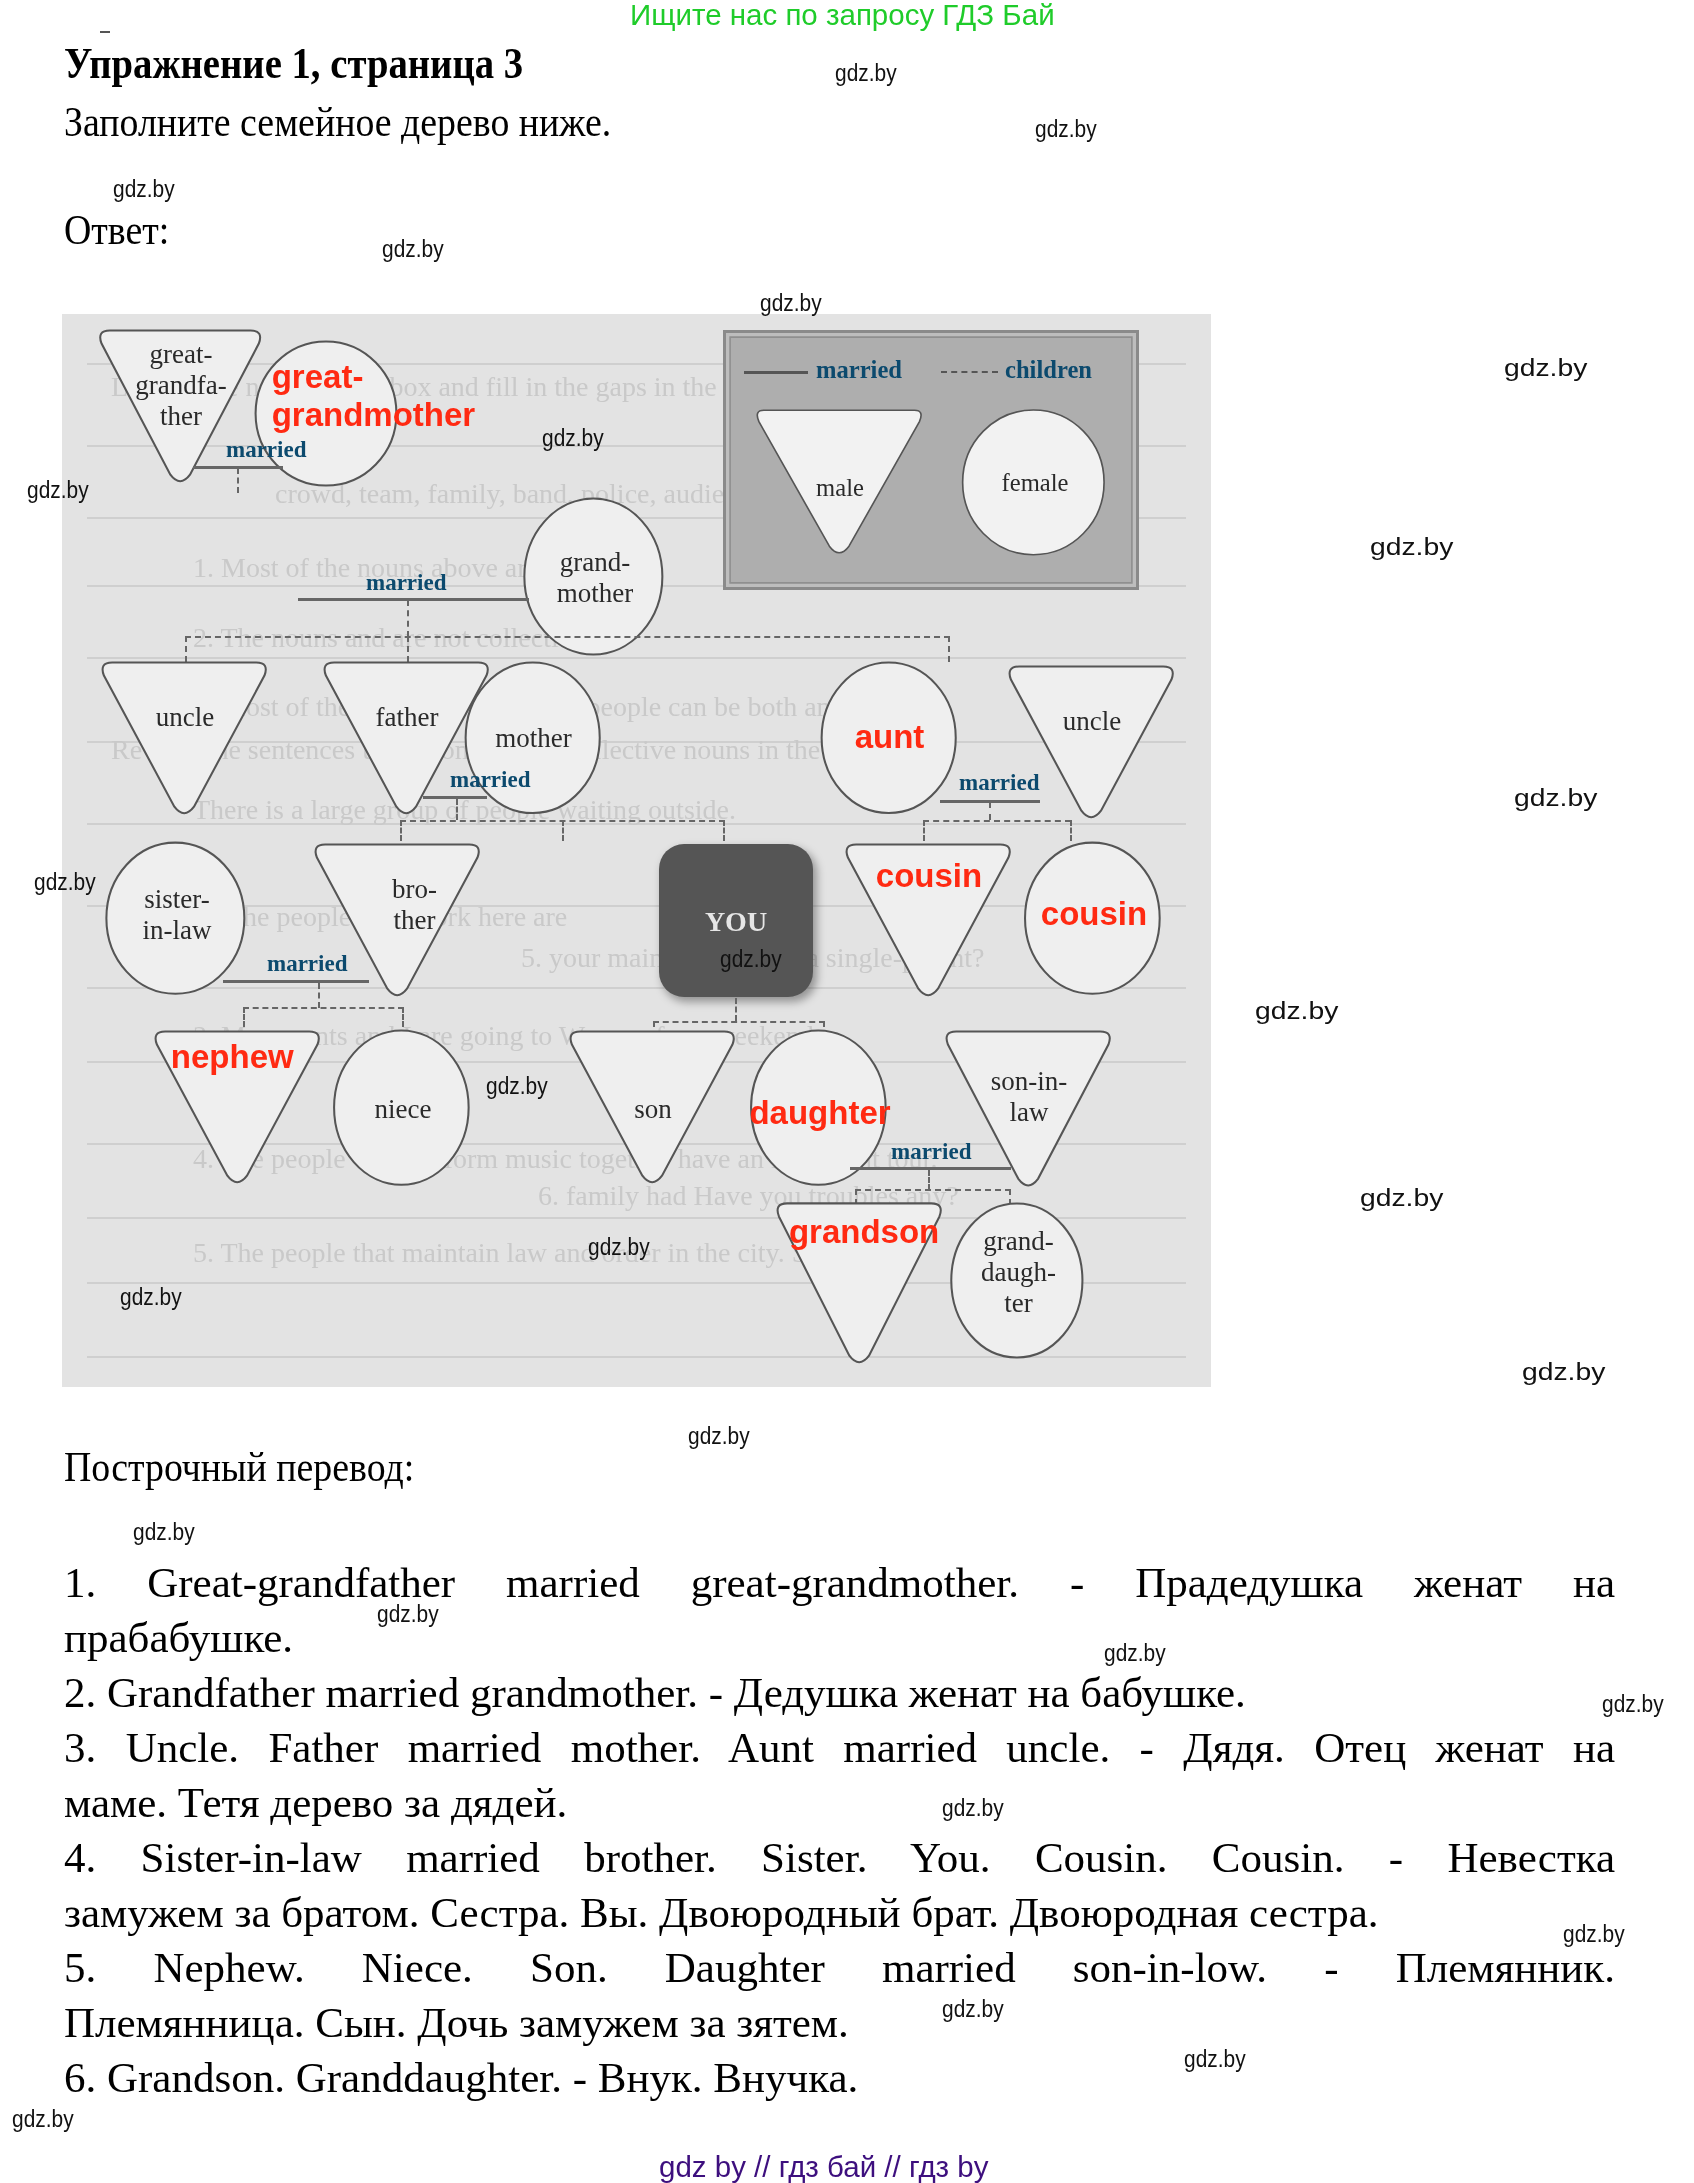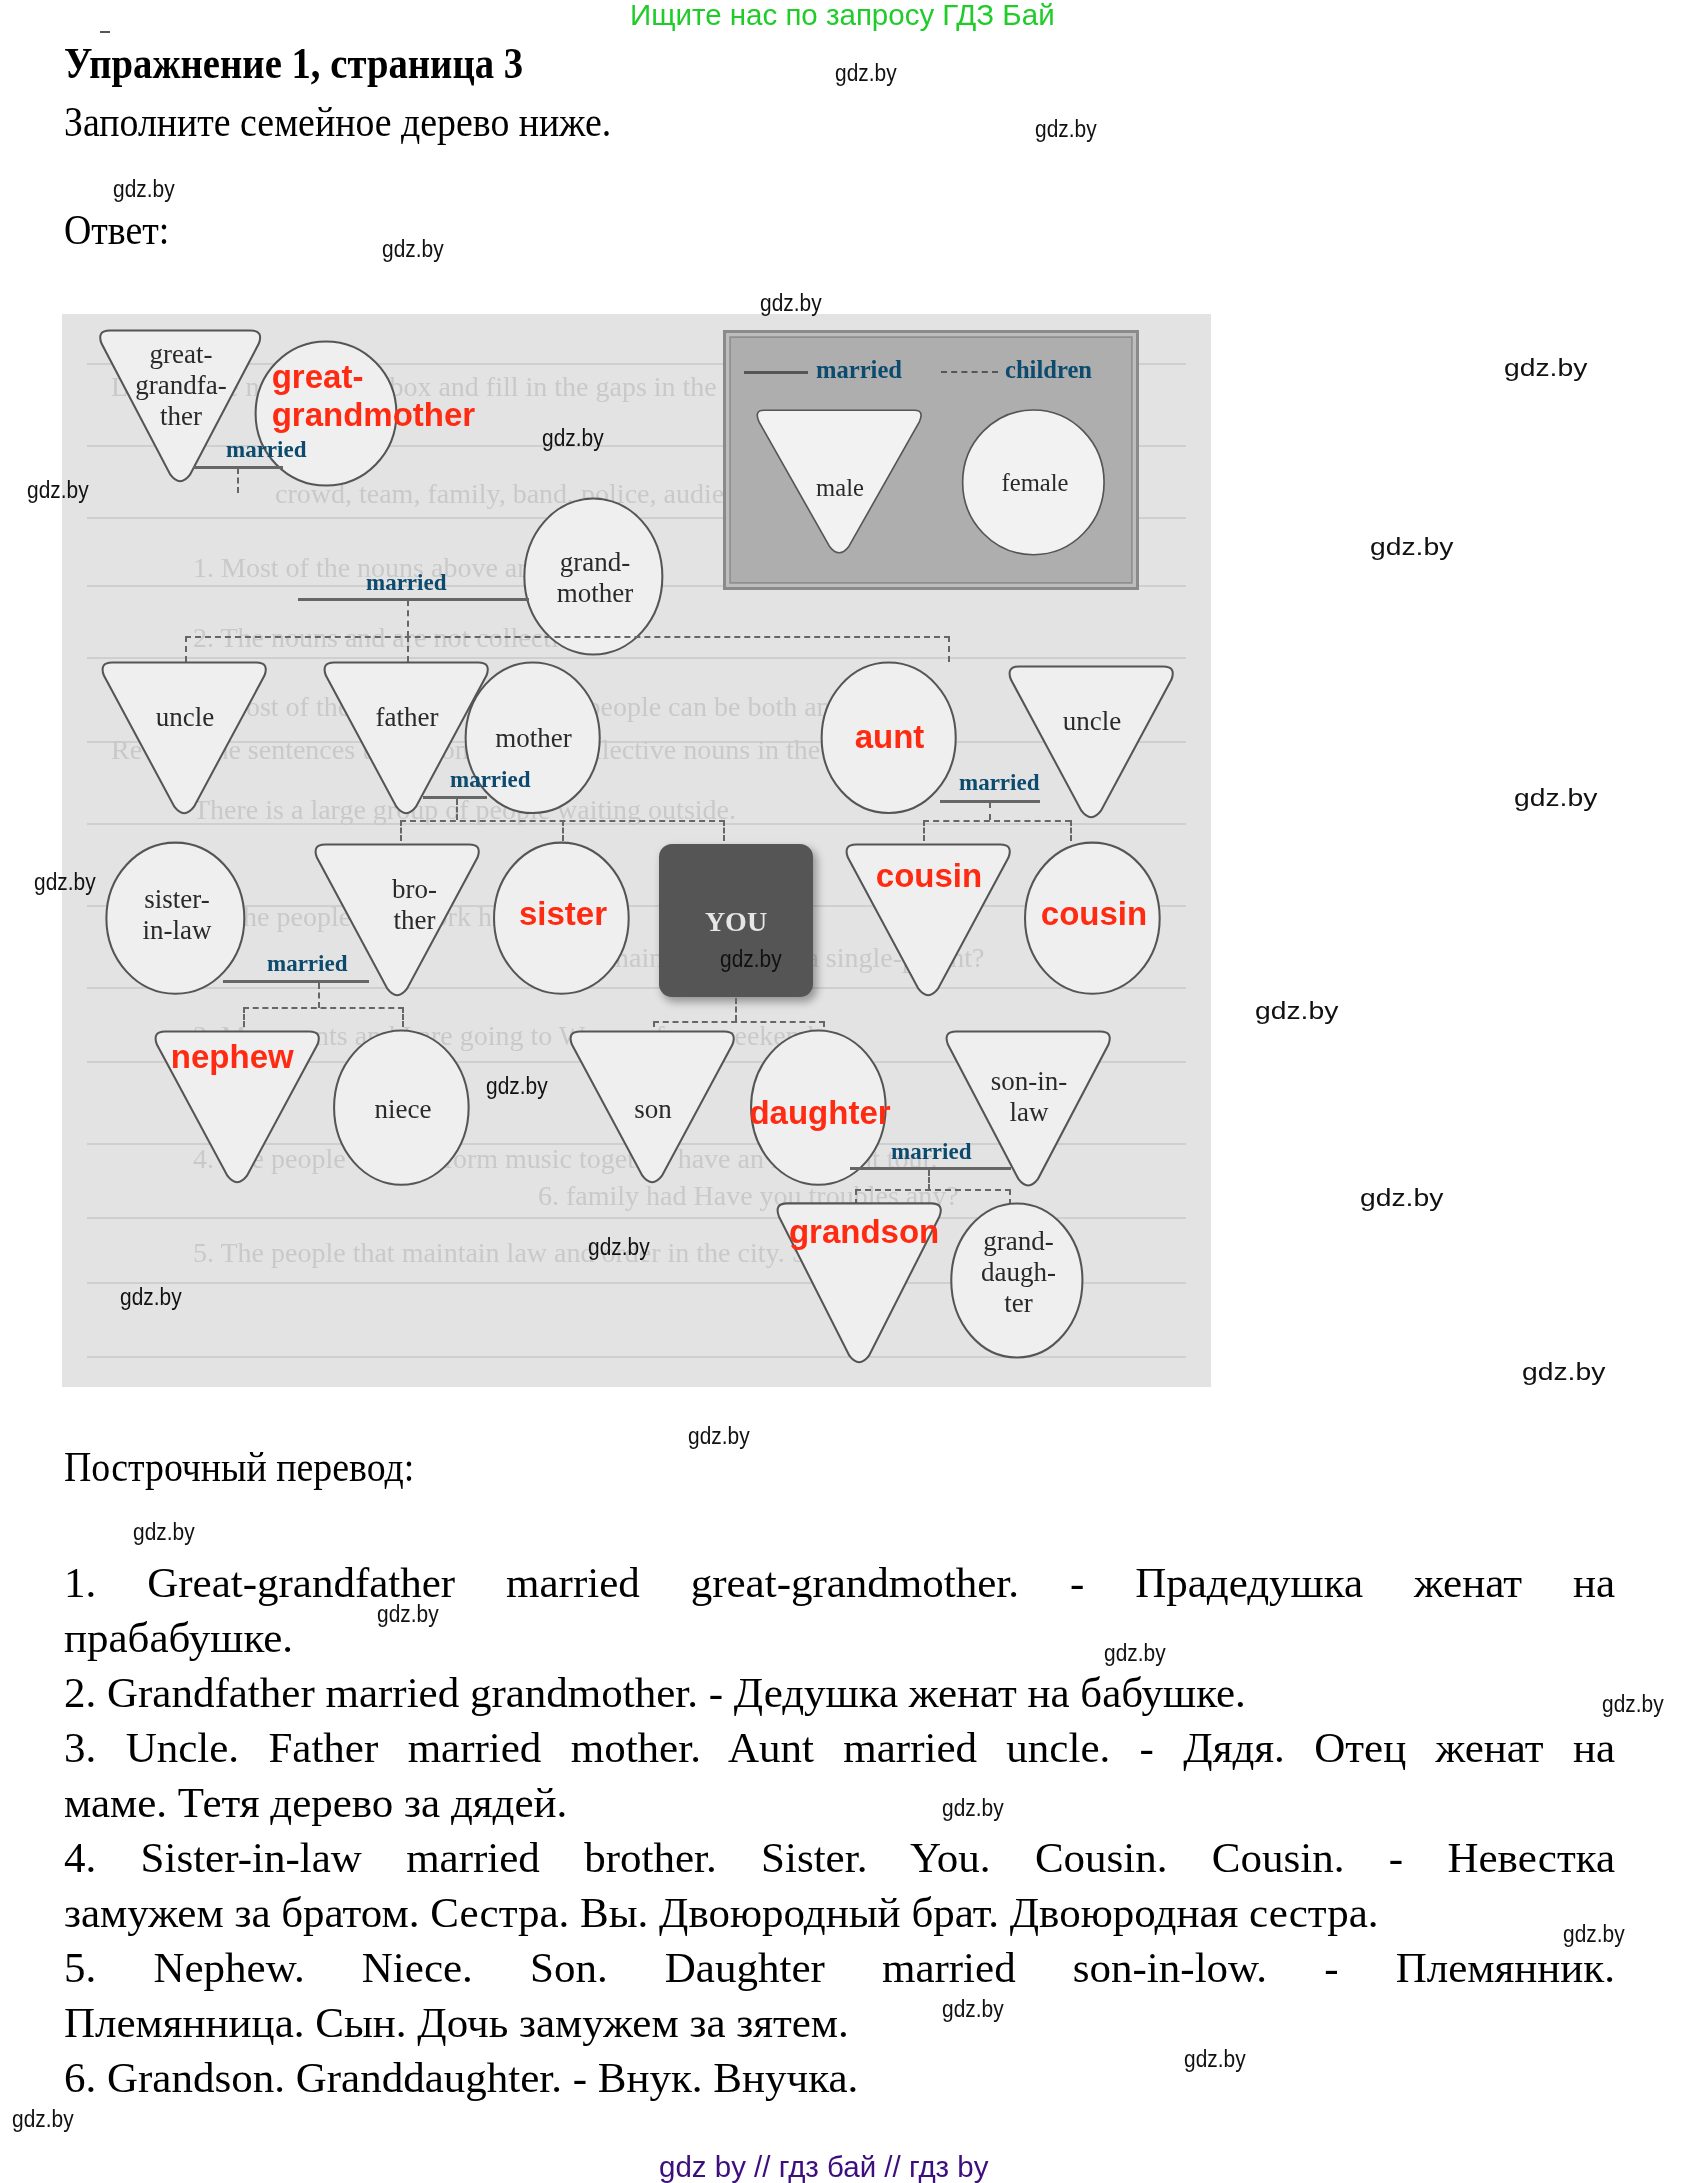--- a/index.html
+++ b/index.html
@@ -21,21 +21,21 @@
   .node{position:absolute;}
   .node svg{position:absolute;left:0;top:0;overflow:visible;}
   .lbl{position:absolute;left:0;right:0;text-align:center;font-family:"Liberation Serif",serif;font-size:27px;color:#2a2a2a;line-height:31px;}
   .lbl.red{font-family:"Liberation Sans",sans-serif;font-weight:bold;color:#ff2a12;font-size:33px;line-height:38px;}
   .lbl.bold{font-weight:normal;}
   .married{position:absolute;font-weight:bold;font-size:23px;color:#0c4a6e;white-space:nowrap;}
   .sline{position:absolute;height:2.5px;background:#666;}
   .vdash{position:absolute;width:0;border-left:2.5px dashed #666;}
   .hdash{position:absolute;height:0;border-top:2.5px dashed #666;}
   .legend{position:absolute;left:661px;top:16.4px;width:410px;height:254px;background:#aeaeae;border:3.3px solid #8a8a8a;box-shadow:inset 0 0 0 3.3px #bdbdbd,inset 0 0 0 4.9px #8f8f8f;}
-  .you{position:absolute;background:#555;border-radius:13px;box-shadow:3.3px 4.9px 8.2px rgba(0,0,0,0.35);}
+  .you{position:absolute;background:#555;border-radius:25px;box-shadow:3.3px 4.9px 8.2px rgba(0,0,0,0.35);}
   .you span{position:absolute;left:0;right:0;top:62px;text-align:center;color:#e6e6e6;font-size:28px;font-weight:bold;font-family:"Liberation Serif",serif;}
 
   .section{left:64px;top:1442px;font-size:43px;white-space:nowrap;transform:scaleX(0.88);transform-origin:left top;}
   .line{position:absolute;left:64px;width:1551px;font-size:43px;line-height:55px;white-space:nowrap;}
   .line.just{text-align:justify;text-align-last:justify;}
   .footer{left:659px;top:2150px;font-family:"Liberation Sans",sans-serif;font-size:29.5px;color:#3d0f7e;white-space:nowrap;}
 </style>
 </head>
 <body>
 
@@ -191,26 +191,20 @@
     </div>
   </div>
   <div class="node" style="left:250px;top:527px;width:172px;height:156px">
     <svg width="172" height="156" viewBox="0 0 210 190">
         <path d="M16,4 Q0,4 6,20 L92,180 Q104,196 116,180 L202,20 Q208,4 192,4 Z" fill="#efefef" stroke="#555" stroke-width="2.5"></path>
       </svg>
     <div class="lbl" style="top:33px;left:33px">
       <div>bro-</div>
       <div>ther</div>
     </div>
-  </div>
-  <div class="node" style="left:427px;top:527px;width:148px;height:156px">
-    <svg width="148" height="156" viewBox="0 0 180 190">
-        <ellipse cx="88" cy="94" rx="82" ry="92" fill="#efefef" stroke="#555" stroke-width="2.5"></ellipse>
-      </svg>
-    <div class="lbl red" style="top:54px">sister</div>
   </div>
   <div class="you" style="left:597px;top:530px;width:154px;height:153px">
     <span>YOU</span>
   </div>
   <div class="node" style="left:781px;top:527px;width:172px;height:156px">
     <svg width="172" height="156" viewBox="0 0 210 190">
         <path d="M16,4 Q0,4 6,20 L92,180 Q104,196 116,180 L202,20 Q208,4 192,4 Z" fill="#efefef" stroke="#555" stroke-width="2.5"></path>
       </svg>
     <div class="lbl red" style="top:16.4px">cousin</div>
   </div>

